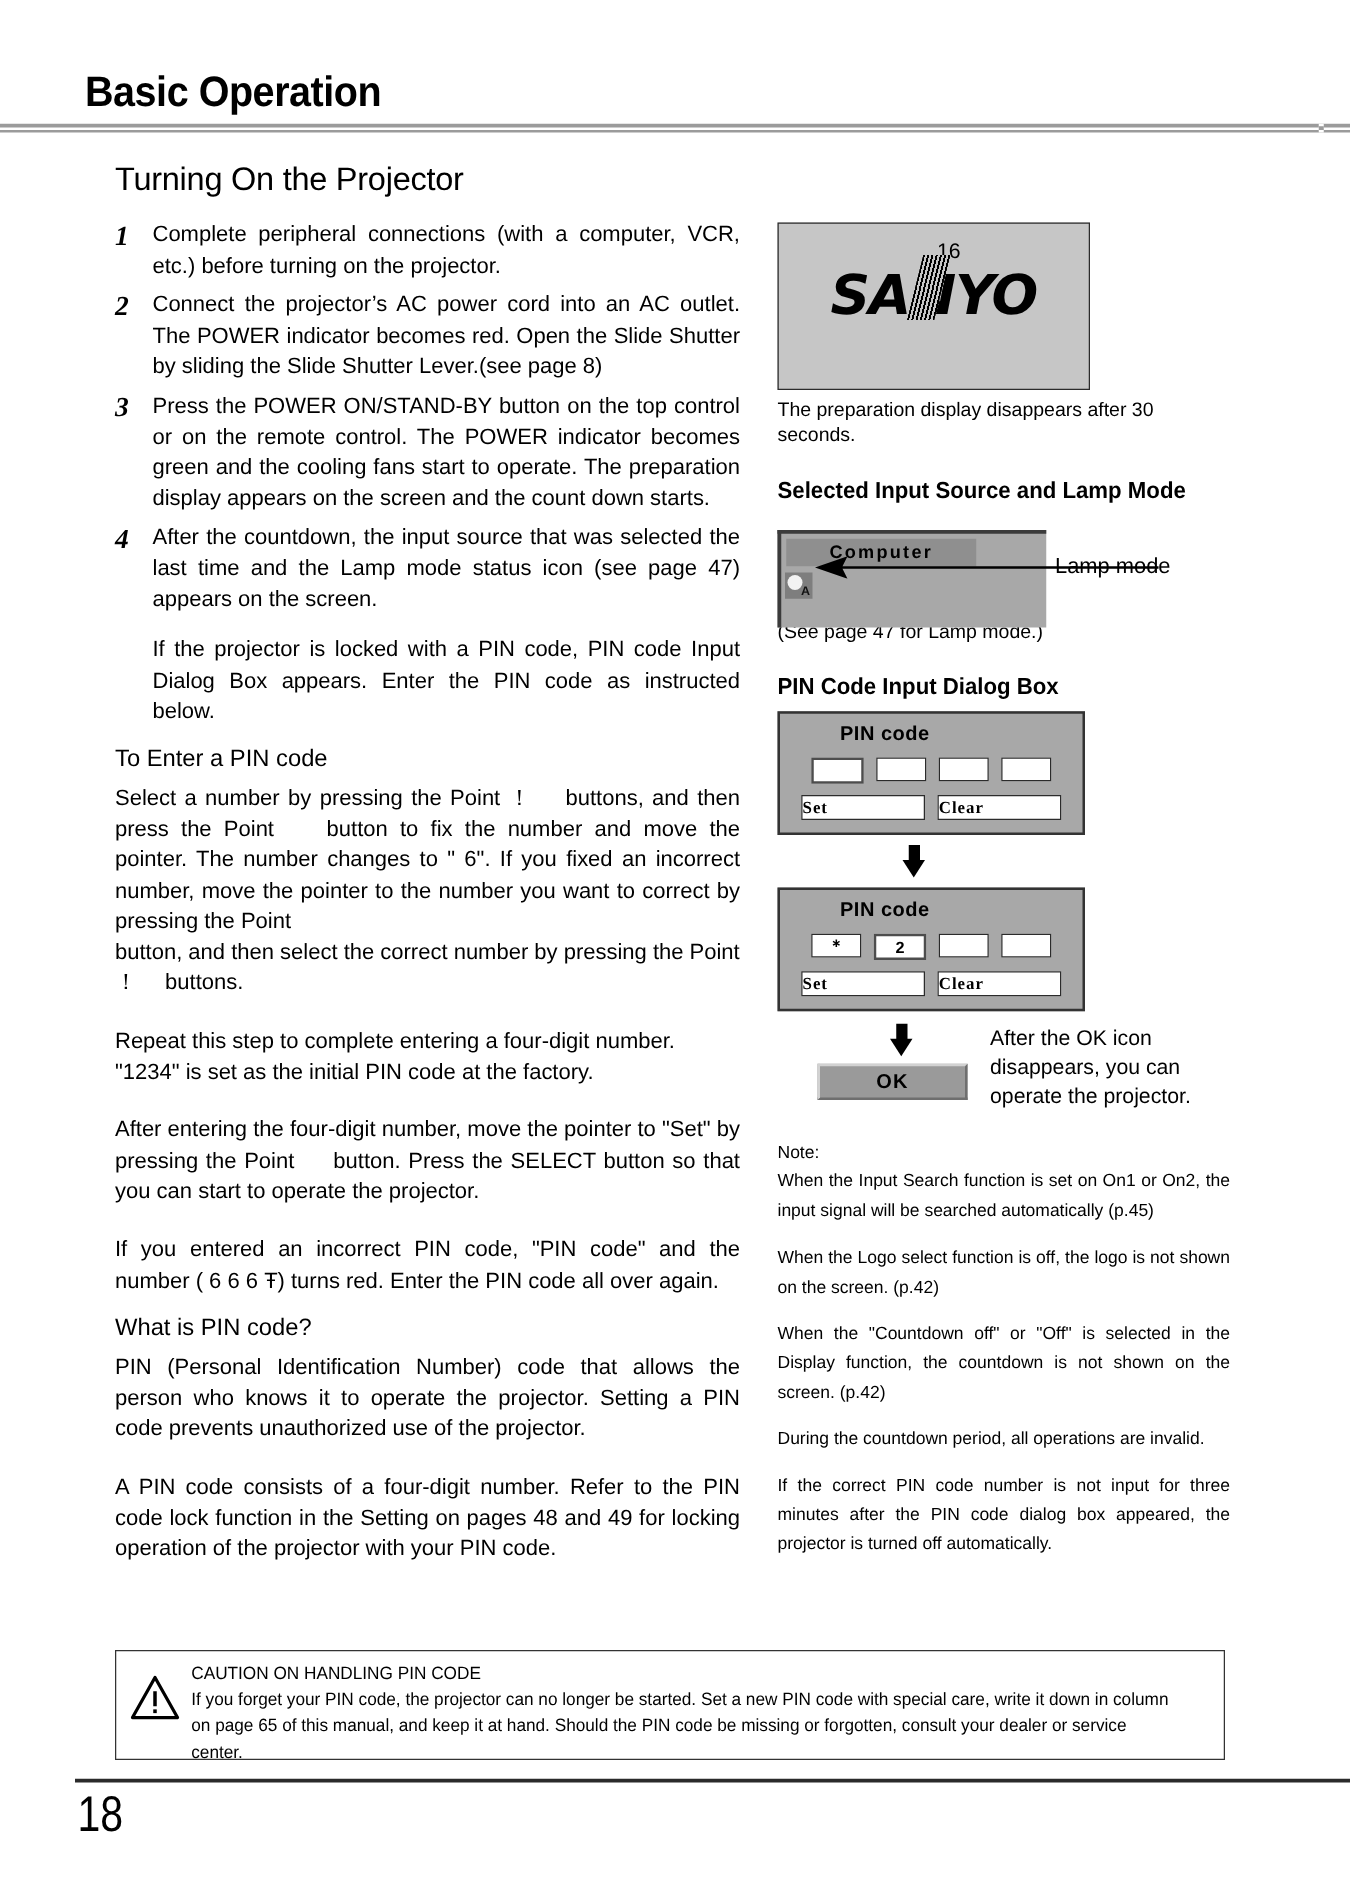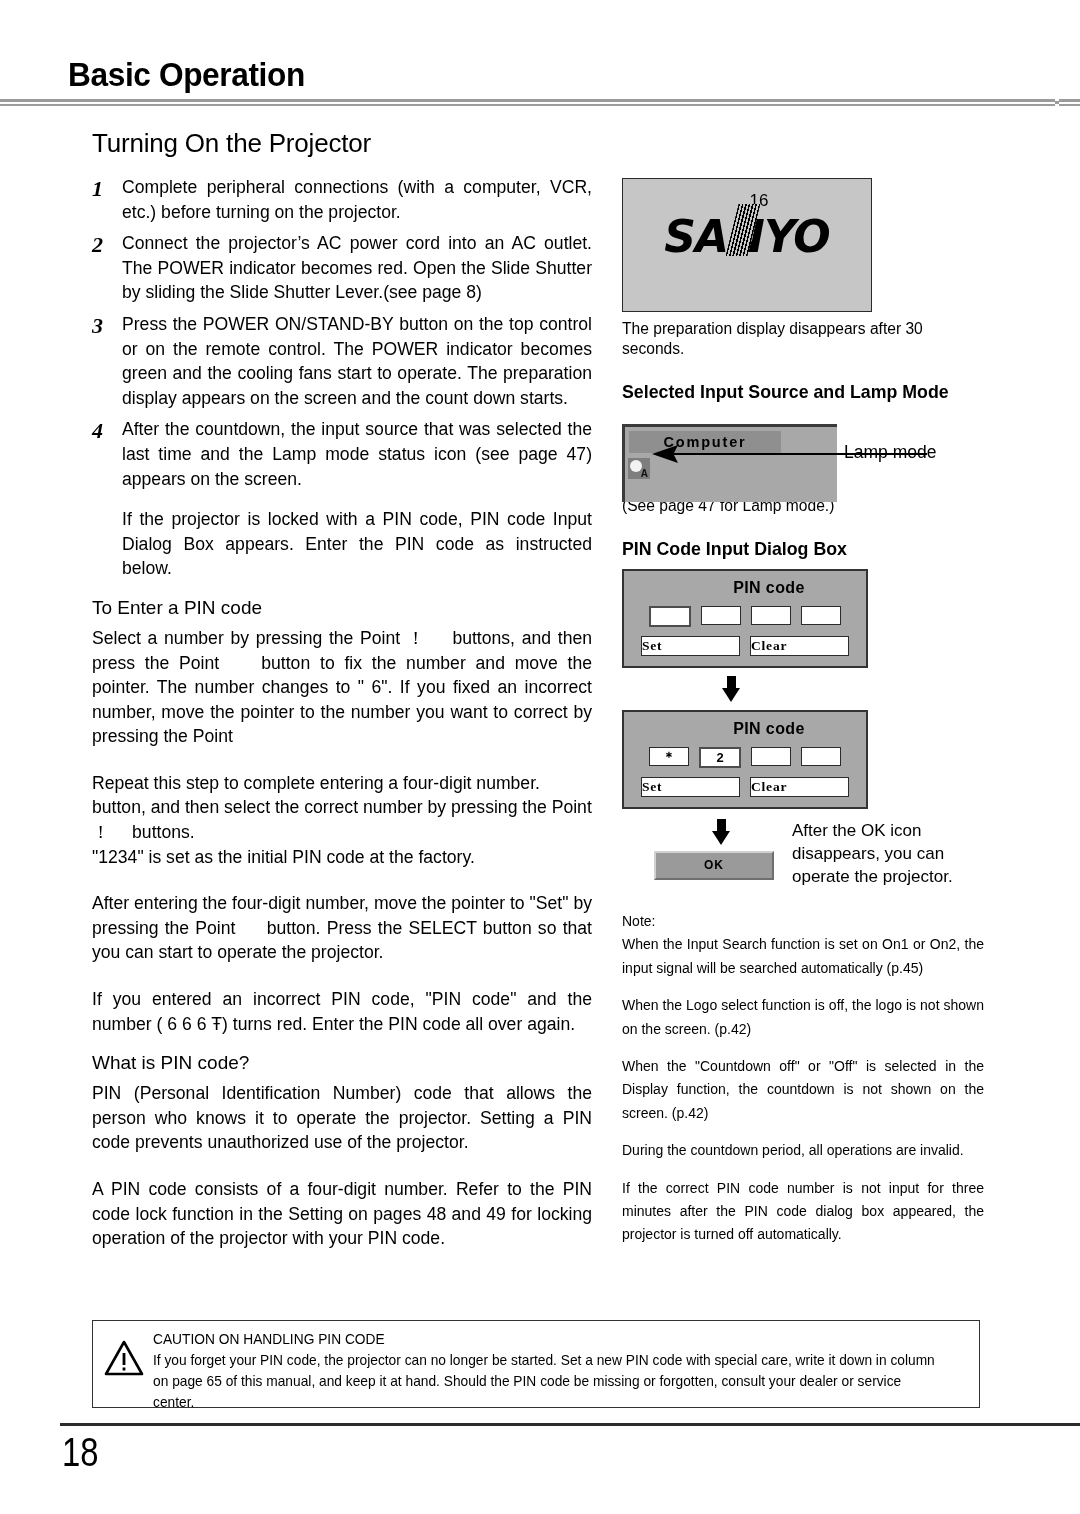--- a/index.html
+++ b/index.html
@@ -220,21 +220,21 @@
 
   
   .pin-dialog {
     width: 242px;
     background: #a8a8a8;
     border: 2.5px solid #333333;
     padding: 8px 0 10px 0;
     position: relative;
   }
   .pin-title {
-    text-align: center;
+    text-align: left;
     font-size: 16px;
     font-weight: bold;
     letter-spacing: 0.4px;
     margin-bottom: 9px;
     padding-left: 48px;
   }
   .pin-digits {
     display: flex;
     justify-content: center;
     gap: 10px;
@@ -289,21 +289,21 @@
     border-top: 14px solid #000;
   }
 
   #ok-icon {
     width: 116px; height: 25px;
     background: #9a9a9a;
     border-top: 2px solid #d2d2d2;
     border-left: 2px solid #d2d2d2;
     border-right: 2px solid #6f6f6f;
     border-bottom: 2px solid #6f6f6f;
-    font-size: 12px;
+    font-size: 16px;
     font-weight: bold;
     letter-spacing: 1px;
     line-height: 25px;
     text-align: center;
     color: #000;
   }
   #ok-side-text {
     font-size: 17px;
     line-height: 23px;
   }
@@ -389,23 +389,23 @@
   <div class="step">
     <div class="step-num">4</div>
     <div class="step-body">After the countdown, the input source that was selected the last time and the Lamp mode status icon (see page 47) appears on the screen.</div>
   </div>
 
   <div class="body-indent">If the projector is locked with a PIN code, PIN code Input Dialog Box appears.  Enter the PIN code as instructed below.</div>
 
   <h3 class="sub-head">To Enter a PIN code</h3>
 
   <p class="para">Select a number by pressing the Point ！　 buttons, and then press the Point 　 button to fix the number and move the pointer.  The number changes to " 6".  If you fixed an incorrect number, move the pointer to the number you want to correct by pressing the Point</p>
+  <p class="para tight nojust">button, and then select the correct number by pressing the Point ！　 buttons.</p>
+
   <p class="para gap nojust">Repeat this step to complete entering a four-digit number.</p>
-
-  <p class="para tight nojust">button, and then select the correct number by pressing the Point ！　 buttons.</p>
   <p class="para tight nojust">"1234" is set as the initial PIN code at the factory.</p>
 
   <p class="para gap">After entering the four-digit number, move the pointer to "Set" by pressing the Point 　 button.  Press the SELECT button so that you can start to operate the projector.</p>
 
   <p class="para gap">If you entered an incorrect PIN code, "PIN code" and the number ( 6 6 6 Ŧ) turns red.  Enter the PIN code all over again.</p>
 
   <h3 class="sub-head">What is PIN code?</h3>
 
   <p class="para">PIN (Personal Identification Number) code that allows the person who knows it to operate the projector.  Setting a PIN code prevents unauthorized use of the projector.</p>
   <p class="para gap">A PIN code consists of a four-digit number. Refer to the PIN code lock function in the Setting on pages 48 and 49 for locking operation of the projector with your PIN code.</p>

